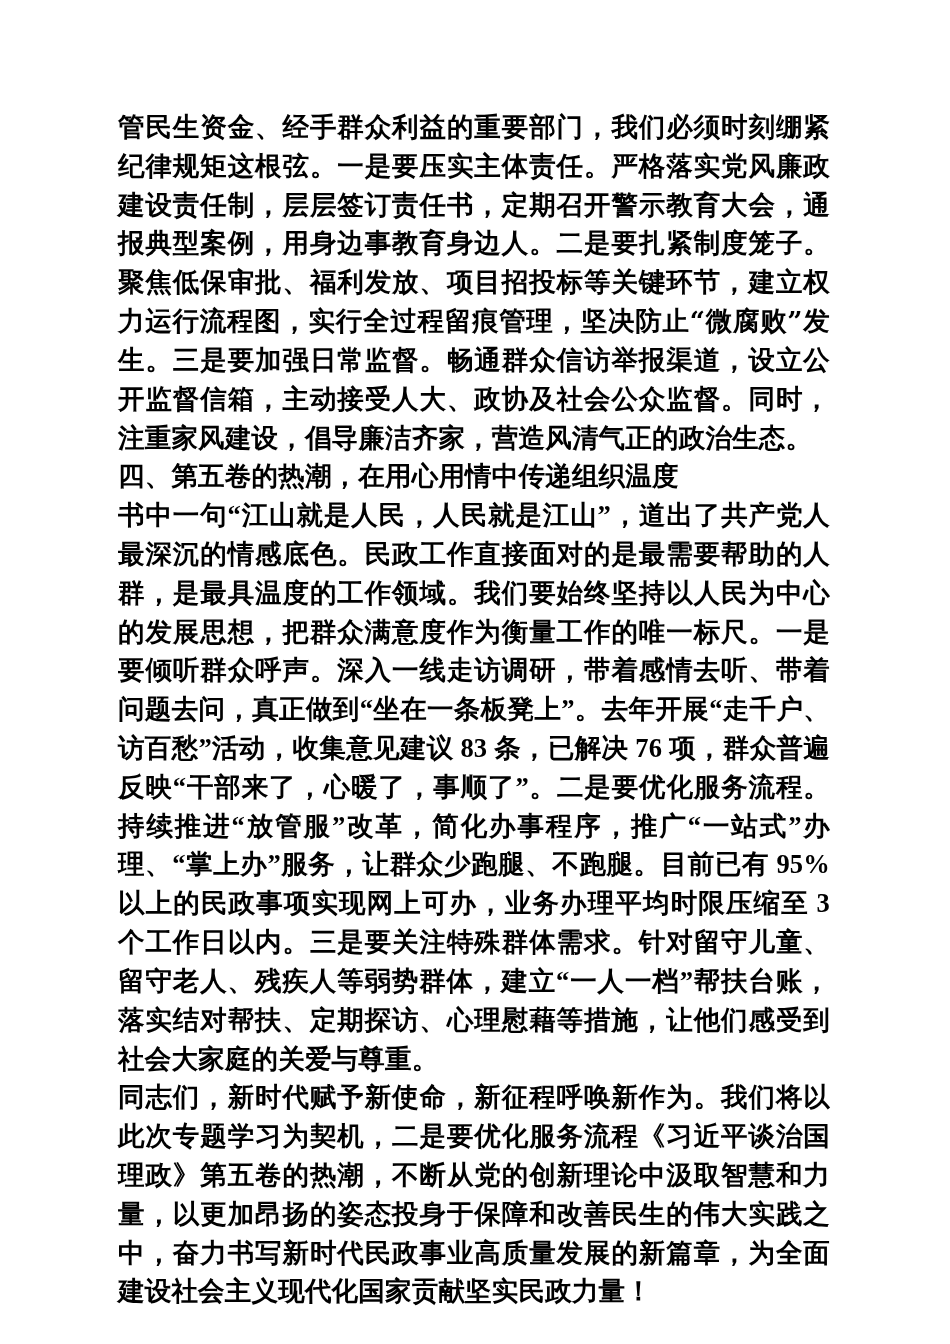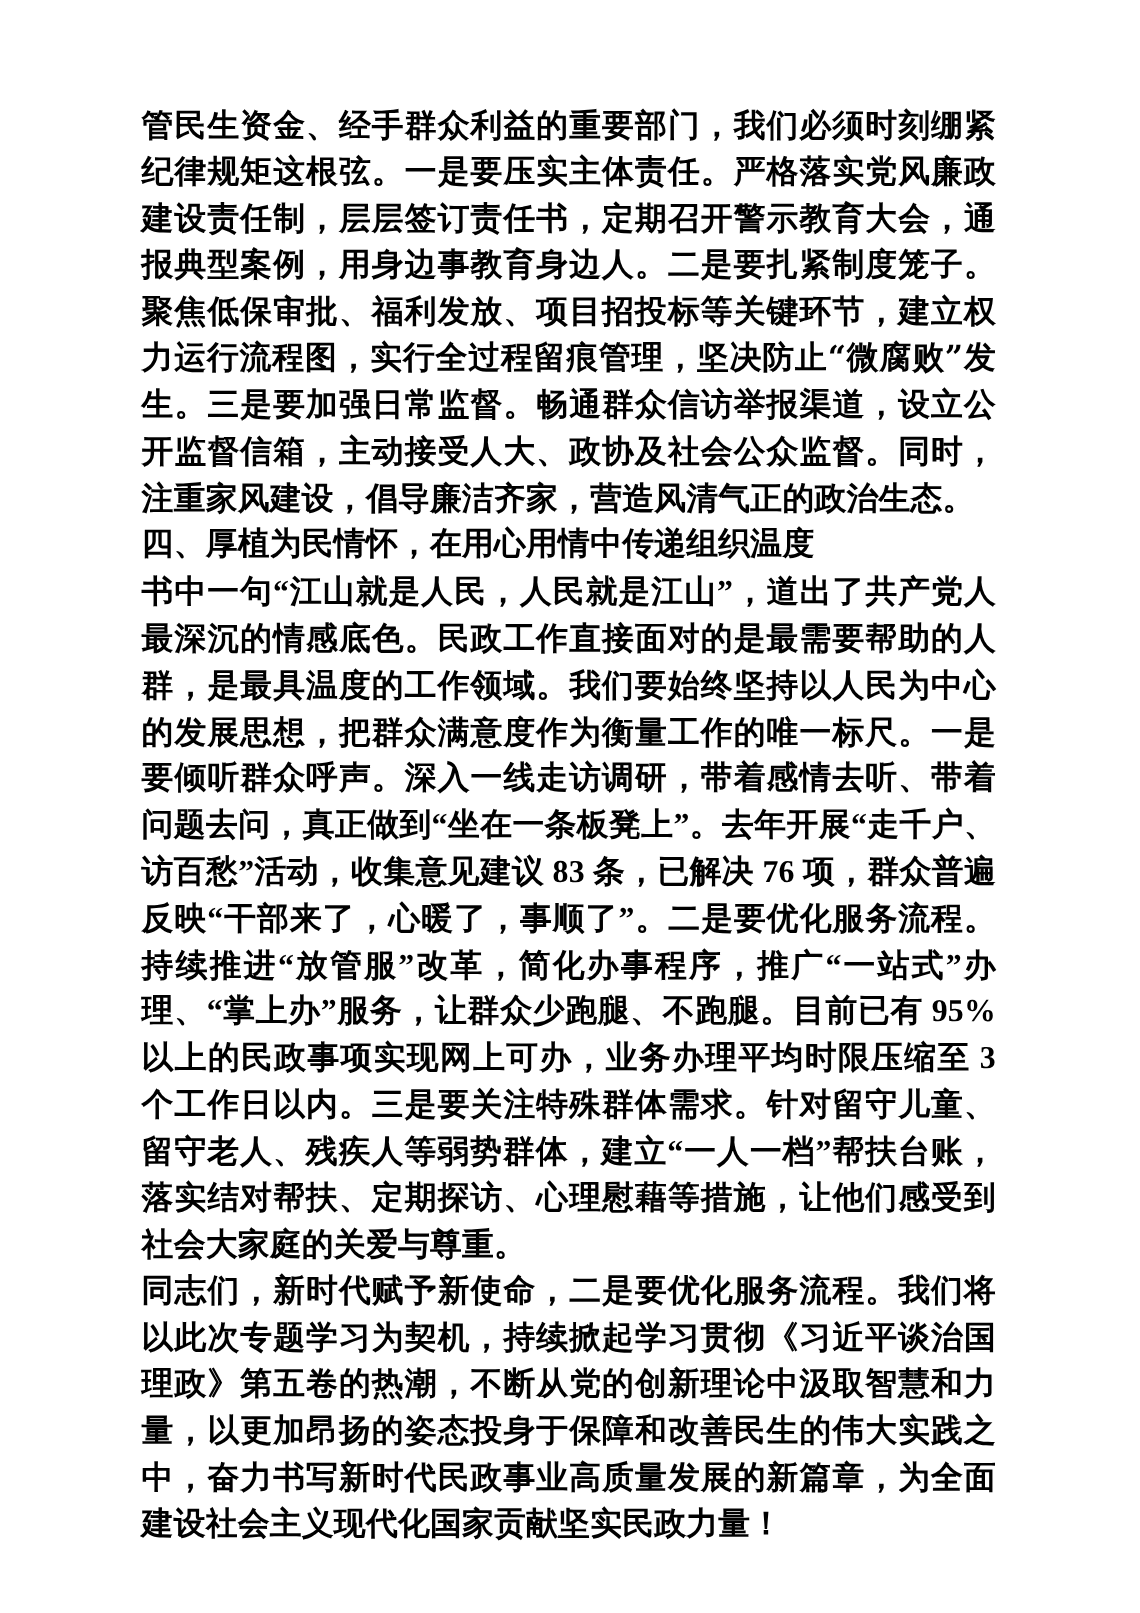--- a/index.html
+++ b/index.html
@@ -6,21 +6,21 @@
     margin: 0;
     padding: 0;
     background: #ffffff;
   }
   .page {
     width: 950px;
     height: 1344px;
     background: #ffffff;
     position: relative;
     box-sizing: border-box;
-    padding: 86px 120px 80px 118px;
+    padding: 108px 120px 80px 118px;
     font-family: "DejaVu Serif", "Liberation Serif", serif;
     color: #000000;
     overflow: hidden;
   }
   .doc-body {
     font-size: 26.5px;
     line-height: 1.465;
     text-align: justify;
     text-justify: inter-ideograph;
     letter-spacing: 0.2px;
@@ -38,17 +38,17 @@
     text-indent: 2em;
     font-weight: 700;
   }
 </style>
 </head>
 <body>
 
 <div class="page">
   <div class="doc-body">
     <p class="">管民生资金、经手群众利益的重要部门，我们必须时刻绷紧纪律规矩这根弦。一是要压实主体责任。严格落实党风廉政建设责任制，层层签订责任书，定期召开警示教育大会，通报典型案例，用身边事教育身边人。二是要扎紧制度笼子。聚焦低保审批、福利发放、项目招投标等关键环节，建立权力运行流程图，实行全过程留痕管理，坚决防止“微腐败”发生。三是要加强日常监督。畅通群众信访举报渠道，设立公开监督信箱，主动接受人大、政协及社会公众监督。同时，注重家风建设，倡导廉洁齐家，营造风清气正的政治生态。</p>
-    <p class="heading-para">四、厚植为民情怀，在用心用情中传递组织温度</p>
+    <p class="heading-para">四、第五卷的热潮，在用心用情中传递组织温度</p>
     <p class="para-indent">书中一句“江山就是人民，人民就是江山”，道出了共产党人最深沉的情感底色。民政工作直接面对的是最需要帮助的人群，是最具温度的工作领域。我们要始终坚持以人民为中心的发展思想，把群众满意度作为衡量工作的唯一标尺。一是要倾听群众呼声。深入一线走访调研，带着感情去听、带着问题去问，真正做到“坐在一条板凳上”。去年开展“走千户、访百愁”活动，收集意见建议 83 条，已解决 76 项，群众普遍反映“干部来了，心暖了，事顺了”。二是要优化服务流程。持续推进“放管服”改革，简化办事程序，推广“一站式”办理、“掌上办”服务，让群众少跑腿、不跑腿。目前已有 95%以上的民政事项实现网上可办，业务办理平均时限压缩至 3 个工作日以内。三是要关注特殊群体需求。针对留守儿童、留守老人、残疾人等弱势群体，建立“一人一档”帮扶台账，落实结对帮扶、定期探访、心理慰藉等措施，让他们感受到社会大家庭的关爱与尊重。</p>
-    <p class="para-indent">同志们，新时代赋予新使命，二是要优化服务流程。我们将以此次专题学习为契机，持续掀起学习贯彻《习近平谈治国理政》第五卷的热潮，不断从党的创新理论中汲取智慧和力量，以更加昂扬的姿态投身于保障和改善民生的伟大实践之中，奋力书写新时代民政事业高质量发展的新篇章，为全面建设社会主义现代化国家贡献坚实民政力量！</p>
+    <p class="para-indent">同志们，新时代赋予新使命，新征程呼唤新作为。我们将以此次专题学习为契机，二是要优化服务流程《习近平谈治国理政》第五卷的热潮，不断从党的创新理论中汲取智慧和力量，以更加昂扬的姿态投身于保障和改善民生的伟大实践之中，奋力书写新时代民政事业高质量发展的新篇章，为全面建设社会主义现代化国家贡献坚实民政力量！</p>
   </div>
 </div>
 
 </body></html>

